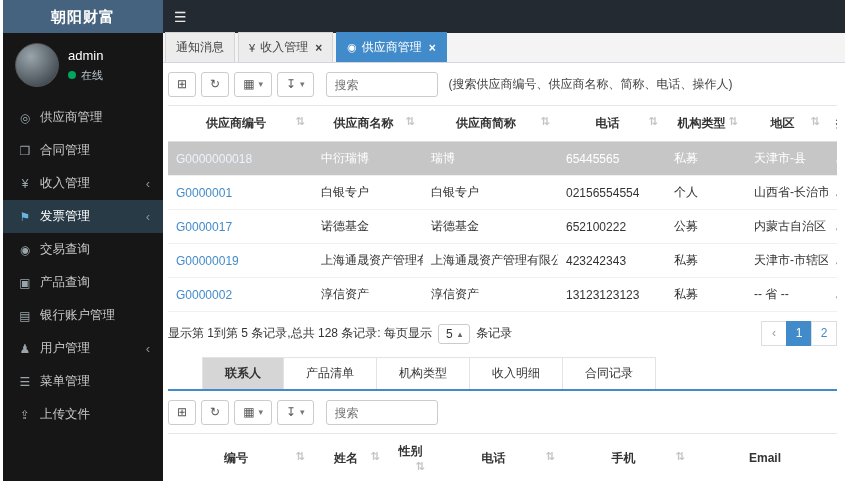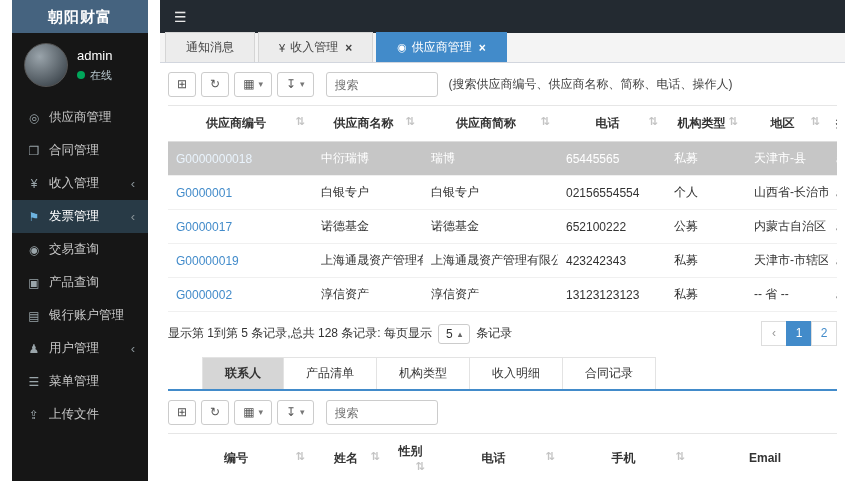--- a/index.html
+++ b/index.html
@@ -1,41 +1,41 @@
 <!DOCTYPE html>
 <html><head>
 <meta charset="utf-8">
 <style>
   * { box-sizing: border-box; margin: 0; padding: 0; }
   html,body { width:845px; height:481px; overflow:hidden; }
   body { font-family:"Liberation Sans","DejaVu Sans",sans-serif; font-size:12px; background:#fff; color:#333; }
 
   
-  .sidebar { position:fixed; left:12px; top:0; width:136px; height:481px; background:#161616; z-index:5; }
+  .sidebar { position:fixed; left:3px; top:0; width:160px; height:481px; background:#161616; z-index:5; }
   .brand { height:33px; line-height:33px; background:#45637f; color:#fff; text-align:center; font-size:15px; font-weight:bold; letter-spacing:1px; }
   .user-panel { display:flex; align-items:center; gap:9px; padding:10px 12px 12px; }
   .avatar { width:44px; height:44px; border-radius:50%; background:radial-gradient(circle at 35% 30%, #9aa4ab, #4c555c 70%, #2b3136); border:1px solid #555; flex:0 0 auto; }
   .user-meta { display:flex; flex-direction:column; gap:5px; }
   .user-name { color:#fff; font-size:13px; }
   .user-status { color:#b8c7ce; font-size:11px; display:flex; align-items:center; gap:5px; }
   .dot { width:8px; height:8px; border-radius:50%; background:#00a65a; display:inline-block; }
   .menu { list-style:none; margin-top:2px; }
   .menu-item { display:flex; align-items:center; padding:8px 13px; color:#c7c7c7; font-size:12.5px; cursor:pointer; }
   .menu-item .mi { width:18px; margin-right:6px; text-align:center; font-size:12px; color:#9aa5aa; }
   .menu-item .chev { margin-left:auto; color:#8a9499; font-size:13px; }
   .menu-item.active { background:#283a46; color:#fff; }
   .menu-item.active .mi { color:#6db3e0; }
 
   
   .topbar { margin-left:160px; height:33px; background:#232a31; color:#fff; display:flex; align-items:center; padding:0 14px; }
   .hamburger { font-size:14px; cursor:pointer; color:#e8e8e8; }
 
   
   .tabbar { margin-left:160px; height:30px; background:#f4f4f4; border-bottom:1px solid #d2d6de; display:flex; align-items:flex-end; padding:0 0 0 5px; gap:3px; }
-  .tab { display:flex; align-items:center; gap:5px; padding:6px 20px 6px; background:#ececec; border:1px solid #d5d5d5; border-bottom:none; font-size:12px; color:#444; cursor:pointer; white-space:nowrap; }
+  .tab { display:flex; align-items:center; gap:5px; padding:6px 10px 6px; background:#ececec; border:1px solid #d5d5d5; border-bottom:none; font-size:12px; color:#444; cursor:pointer; white-space:nowrap; }
   .tab .ticon { font-size:11px; }
   .tab .close { font-weight:bold; font-size:12px; margin-left:2px; cursor:pointer; }
   .tab.active { background:#428bca; border-color:#428bca; color:#fff; }
 
   
   .main { margin-left:160px; background:#fff; padding:0 8px; }
   .toolbar { display:flex; align-items:center; gap:5px; padding:9px 0 8px; }
   .btn { display:inline-flex; align-items:center; gap:4px; border:1px solid #ccc; background:#fff; border-radius:3px; padding:4px 8px; font-size:12px; color:#555; cursor:pointer; line-height:1.2; }
   .btn .caret { font-size:9px; color:#777; }
   .search-input { height:25px; width:112px; border:1px solid #ccc; border-radius:3px; padding:0 8px; font-size:12px; color:#333; margin-left:7px; }

